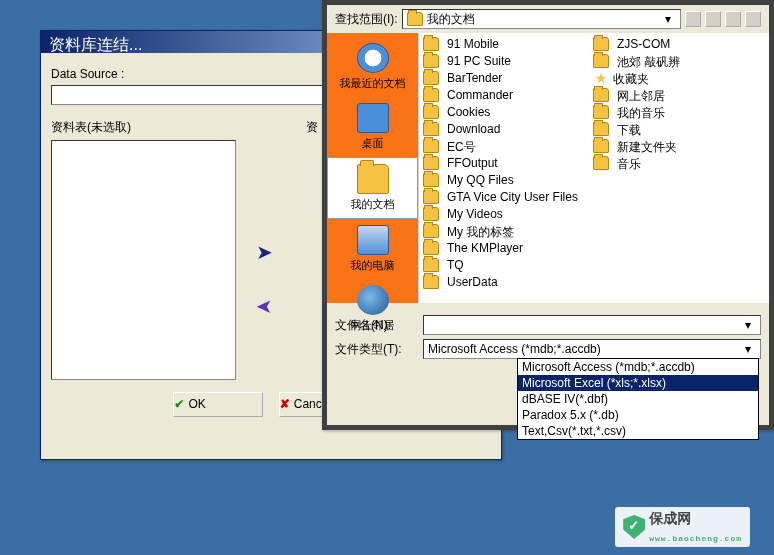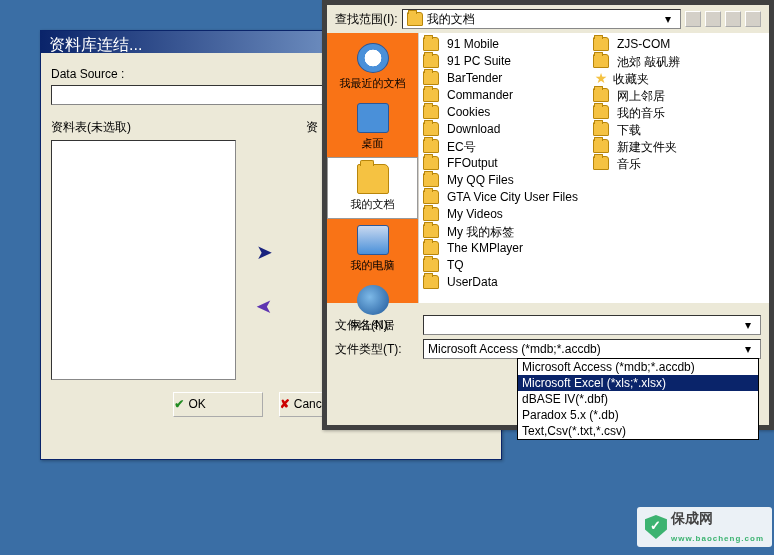--- a/index.html
+++ b/index.html
@@ -104,32 +104,32 @@
 .dropdown-list {
   position: absolute; left: 517px; top: 358px;
   width: 242px; background: #fff; border: 1px solid #000;
   z-index: 10;
 }
 .dd-item { padding: 1px 4px; font-size: 12px; cursor: pointer; }
 .dd-item.sel { background: #0a246a; color: #fff; }
 
 
 .watermark {
-  position: absolute; right: 2px; bottom: 8px;
+  position: absolute; right: 24px; bottom: 8px;
   display: flex; align-items: center; gap: 4px;
   background: rgba(255,255,255,0.9); padding: 3px 8px; border-radius: 3px;
   font-size: 14px; font-weight: bold;
 }
 .wm-shield {
   width: 22px; height: 24px; background: #3cb371;
   clip-path: polygon(50% 0, 100% 18%, 100% 60%, 50% 100%, 0 60%, 0 18%);
   position: relative;
 }
 .wm-shield::after { content: "✓"; color: #fff; position: absolute; left: 5px; top: 3px; font-size: 13px; }
-.wm-domain { color: #3cb371; font-family: Liberation Sans, sans-serif; letter-spacing: 1px; }
+.wm-domain { color: #3cb371; font-family: Liberation Mono, monospace; letter-spacing: 1px; }
 </style>
 </head>
 <body>
 
 <div class="win-back">
   <div class="titlebar">资料库连结...</div>
   <div class="body">
     <div class="label">Data Source :</div>
     <div class="textfield"></div>
     <div style="height:10px"></div>

